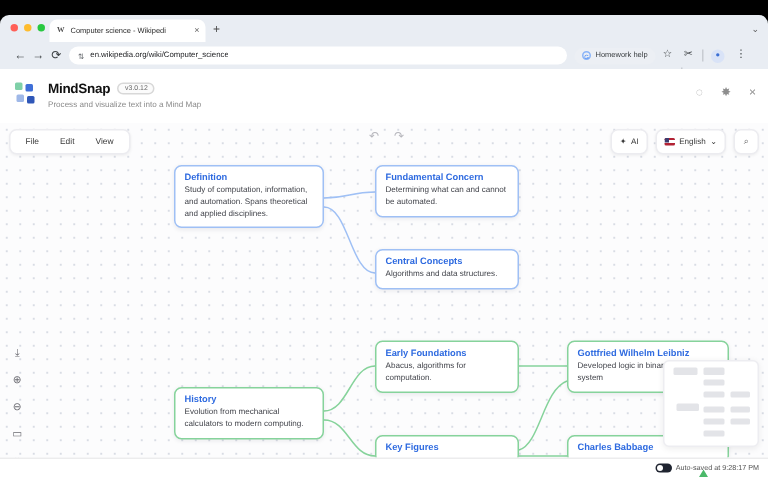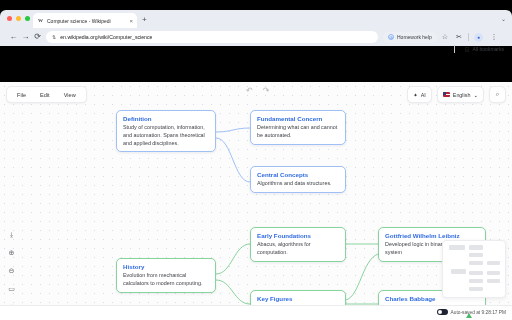--- a/index.html
+++ b/index.html
@@ -132,20 +132,38 @@
 
     <div class="bmbar">
       <div class="divider-v" style="left:454px;top:0px;height:8px"></div>
       <div class="allbm">
         <span class="lbl">◱</span>
         <span class="lbl">All bookmarks</span>
       </div>
     </div>
   </div>
 
+  <div class="apphdr">
+    <div class="logo">
+      <div class="logo-sq" style="left:0;top:0;background:#7fd0a8"></div>
+      <div class="logo-sq" style="left:7px;top:1px;background:#3f6fd8"></div>
+      <div class="logo-sq" style="left:1px;top:8px;background:#9fb8e8"></div>
+      <div class="logo-sq" style="left:8px;top:9px;background:#2f57b8"></div>
+    </div>
+    <div class="app-title-row">
+      <span class="app-title">MindSnap</span>
+      <span class="ver-badge">v3.0.12</span>
+    </div>
+    <div class="app-sub">Process and visualize text into a Mind Map</div>
+    <div class="hdr-icons">
+      <span class="hdr-ic">◌</span>
+      <span class="hdr-ic">✸</span>
+      <span class="hdr-ic">×</span>
+    </div>
+  </div>
 
   <div class="canvas">
 
     <svg class="edges">
       <path d="M216,50 C232,50 234,46 250,46" stroke="#9fc0f5" stroke-width="1" fill="none"></path>
       <path d="M216,56 C232,56 234,100 250,100" stroke="#9fc0f5" stroke-width="1" fill="none"></path>
       <path d="M216,192 C232,192 234,162 250,162" stroke="#86d39b" stroke-width="1" fill="none"></path>
       <path d="M216,198 C232,198 234,222 250,222" stroke="#86d39b" stroke-width="1" fill="none"></path>
       <path d="M346,162 C362,162 364,162 378,162" stroke="#86d39b" stroke-width="1" fill="none"></path>
       <path d="M346,222 C362,222 364,222 378,222" stroke="#86d39b" stroke-width="1" fill="none"></path>

